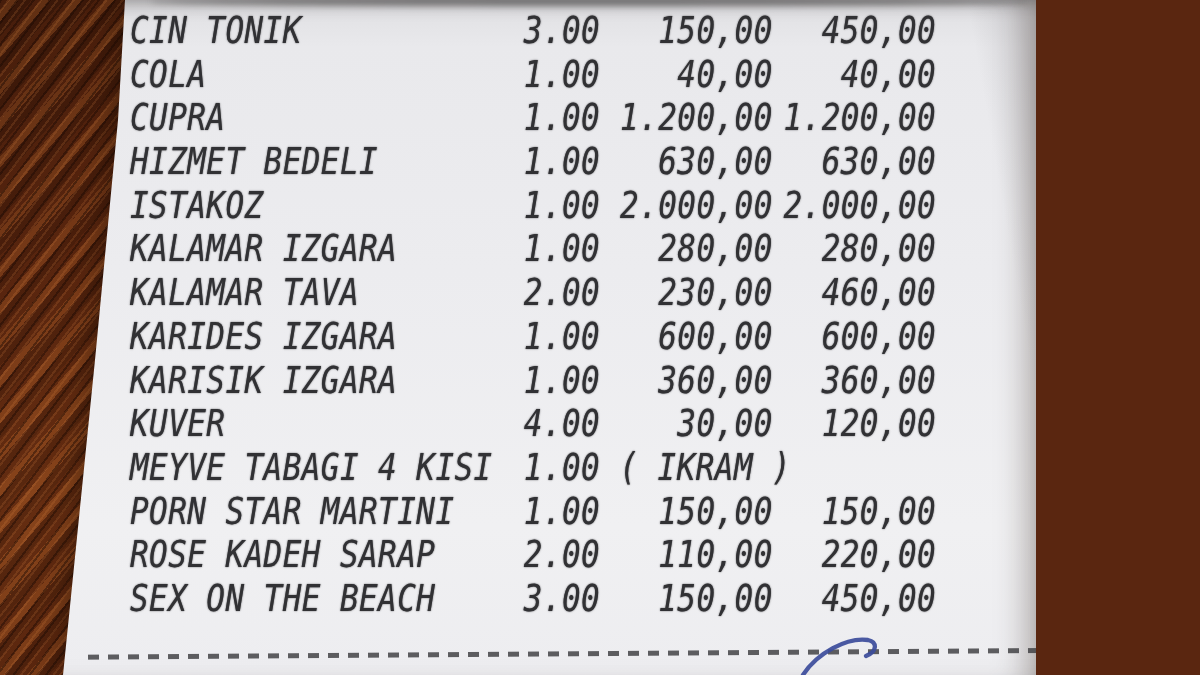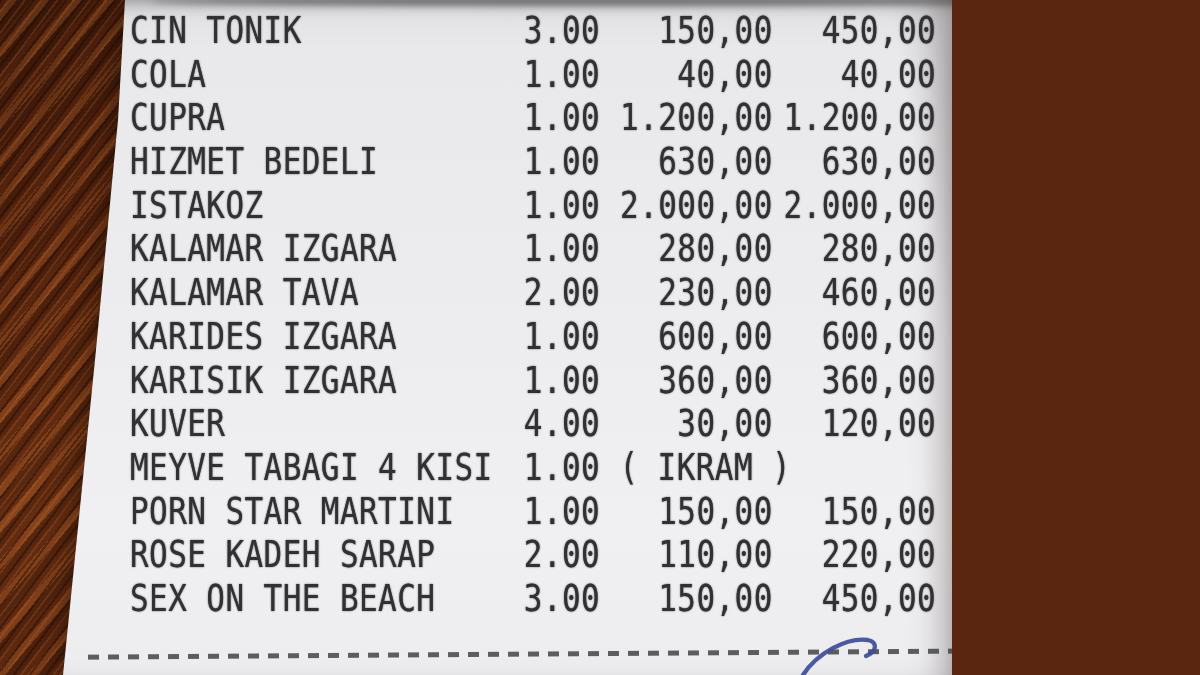--- a/index.html
+++ b/index.html
@@ -1,19 +1,19 @@
 <!DOCTYPE html>
 <html><head>
 <meta charset="utf-8">
 <style>
   * { margin:0; padding:0; box-sizing:border-box; }
   html,body { width:1200px; height:675px; overflow:hidden; background:#5a2610;
               font-family:"DejaVu Sans Mono","Liberation Mono",monospace; }
 
-  .stage { position:relative; width:952px; height:675px; overflow:hidden; }
+  .stage { position:relative; width:1036px; height:675px; overflow:hidden;font-style:italic; }
 
   
   .wood { position:absolute; top:0; bottom:0; filter:blur(.4px); }
   .wood-left {
     left:0; width:220px;
     background:
       repeating-linear-gradient(127deg, rgba(20,6,2,.40) 0 2px, rgba(0,0,0,0) 2px 6px,
                                 rgba(230,140,70,.16) 6px 8px, rgba(0,0,0,0) 8px 13px),
       repeating-linear-gradient(131deg, rgba(80,32,12,.50) 0 7px, rgba(160,85,35,.35) 7px 14px,
                                 rgba(50,18,6,.45) 14px 24px),

